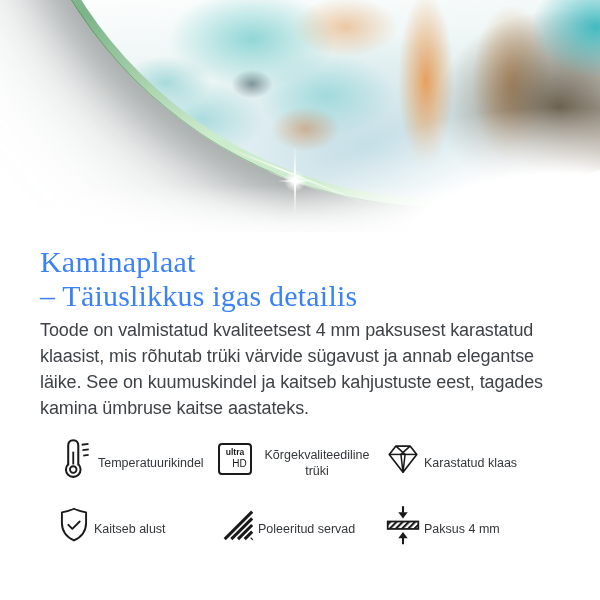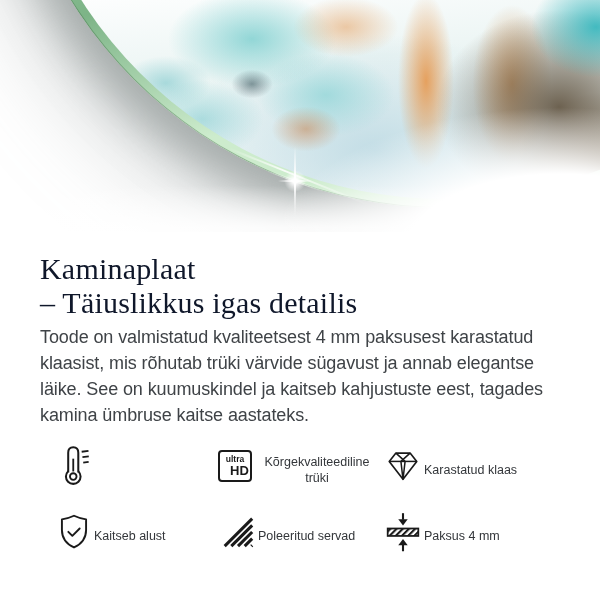--- a/index.html
+++ b/index.html
@@ -52,41 +52,41 @@
   .sp-v{left:-1px;top:-35px;width:2px;height:70px;
     background:linear-gradient(to bottom,rgba(255,255,255,0),#fff 45%,#fff 55%,rgba(255,255,255,0));}
   .sp-h{left:-17px;top:-1px;width:34px;height:2px;
     background:linear-gradient(to right,rgba(255,255,255,0),#fff 45%,#fff 55%,rgba(255,255,255,0));}
   .sp-d{left:-30px;top:-1px;width:60px;height:2px;transform:rotate(20deg);opacity:.7;
     background:linear-gradient(to right,rgba(255,255,255,0),#fff 50%,rgba(255,255,255,0));}
   
   .content{padding:0 40px;}
   h1{
     font-family:"Liberation Serif","DejaVu Serif",serif;font-weight:400;
-    font-size:30px;line-height:34px;letter-spacing:.2px;color:#0f172a;
-    margin:20px 0 0 0;
+    font-size:30px;line-height:34px;letter-spacing:.2px;color:#3b82f6;
+    margin:13px 0 0 0;
   }
   .desc{
     margin:4px 0 0 0;max-width:545px;
     font-size:18px;line-height:26px;letter-spacing:-.1px;color:#3f4347;
   }
   
   .features{
     display:grid;grid-template-columns:1fr 1fr 1fr;row-gap:14px;
     margin:16px 14px 0 14px;text-align:center;
   }
   .feature{display:flex;flex-direction:row;align-items:center;}
   .f-icon{height:44px;display:flex;align-items:center;justify-content:center;margin-bottom:8px;}
   .f-label{font-size:12.5px;line-height:16px;color:#33363a;}
   .uhd{
     box-sizing:border-box;width:34px;height:32px;border:2.5px solid #1a1a1a;border-radius:4px;
     display:flex;flex-direction:column;align-items:center;justify-content:center;color:#1a1a1a;
   }
   .uhd-top{font-size:8.5px;line-height:9px;font-weight:700;letter-spacing:0;}
-  .uhd-bottom{font-size:13px;line-height:13px;font-weight:700;letter-spacing:0;margin-left:9px;}
+  .uhd-bottom{font-size:10px;line-height:13px;font-weight:400;letter-spacing:0;margin-left:9px;}
   svg{display:block;}
 </style>
 </head>
 <body>
 
 <div>
 
   <section class="hero">
     <div class="glass-outer">
       <div class="glass-inner"></div>
@@ -115,20 +115,21 @@
             <path d="M15.5 31 V9.5 Q15.5 3.5 21 3.5 Q26.5 3.5 26.5 9.5 V31" fill="#ffffff" stroke-width="2.2"></path>
             <circle cx="21" cy="35.5" r="3.6" stroke-width="2"></circle>
             <line x1="21" y1="16" x2="21" y2="30" stroke-width="2"></line>
             <g stroke-width="2" transform="rotate(-8 34 14)">
               <line x1="31" y1="8" x2="38.5" y2="8"></line>
               <line x1="31" y1="14" x2="38" y2="14"></line>
               <line x1="31" y1="20" x2="37" y2="20"></line>
             </g>
           </svg>
         </div>
+        <div class="f-label">Temperatuurikindel</div>
       </div>
 
       <div class="feature">
         <div class="f-icon">
           <div class="uhd">
             <span class="uhd-top">ultra</span>
             <span class="uhd-bottom">HD</span>
           </div>
         </div>
         <div class="f-label">Kõrgekvaliteediline trüki</div>

